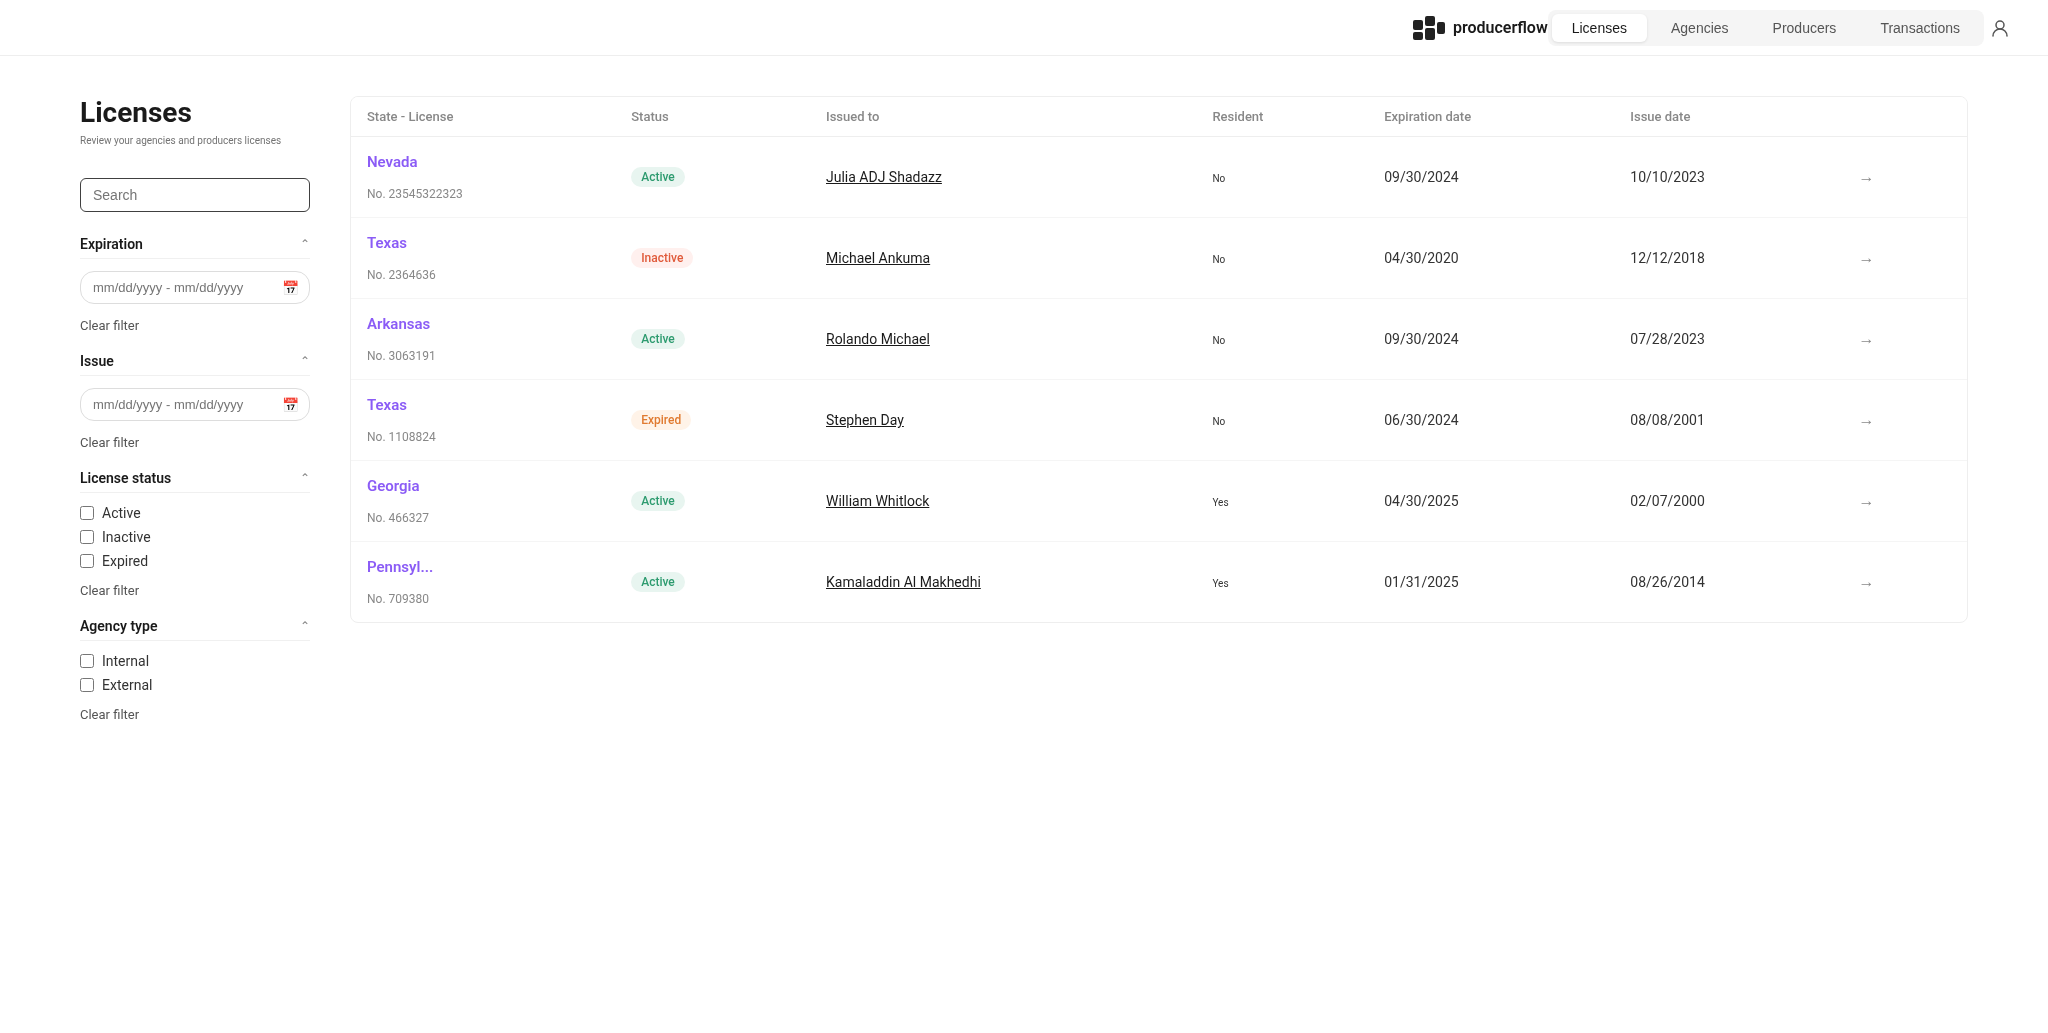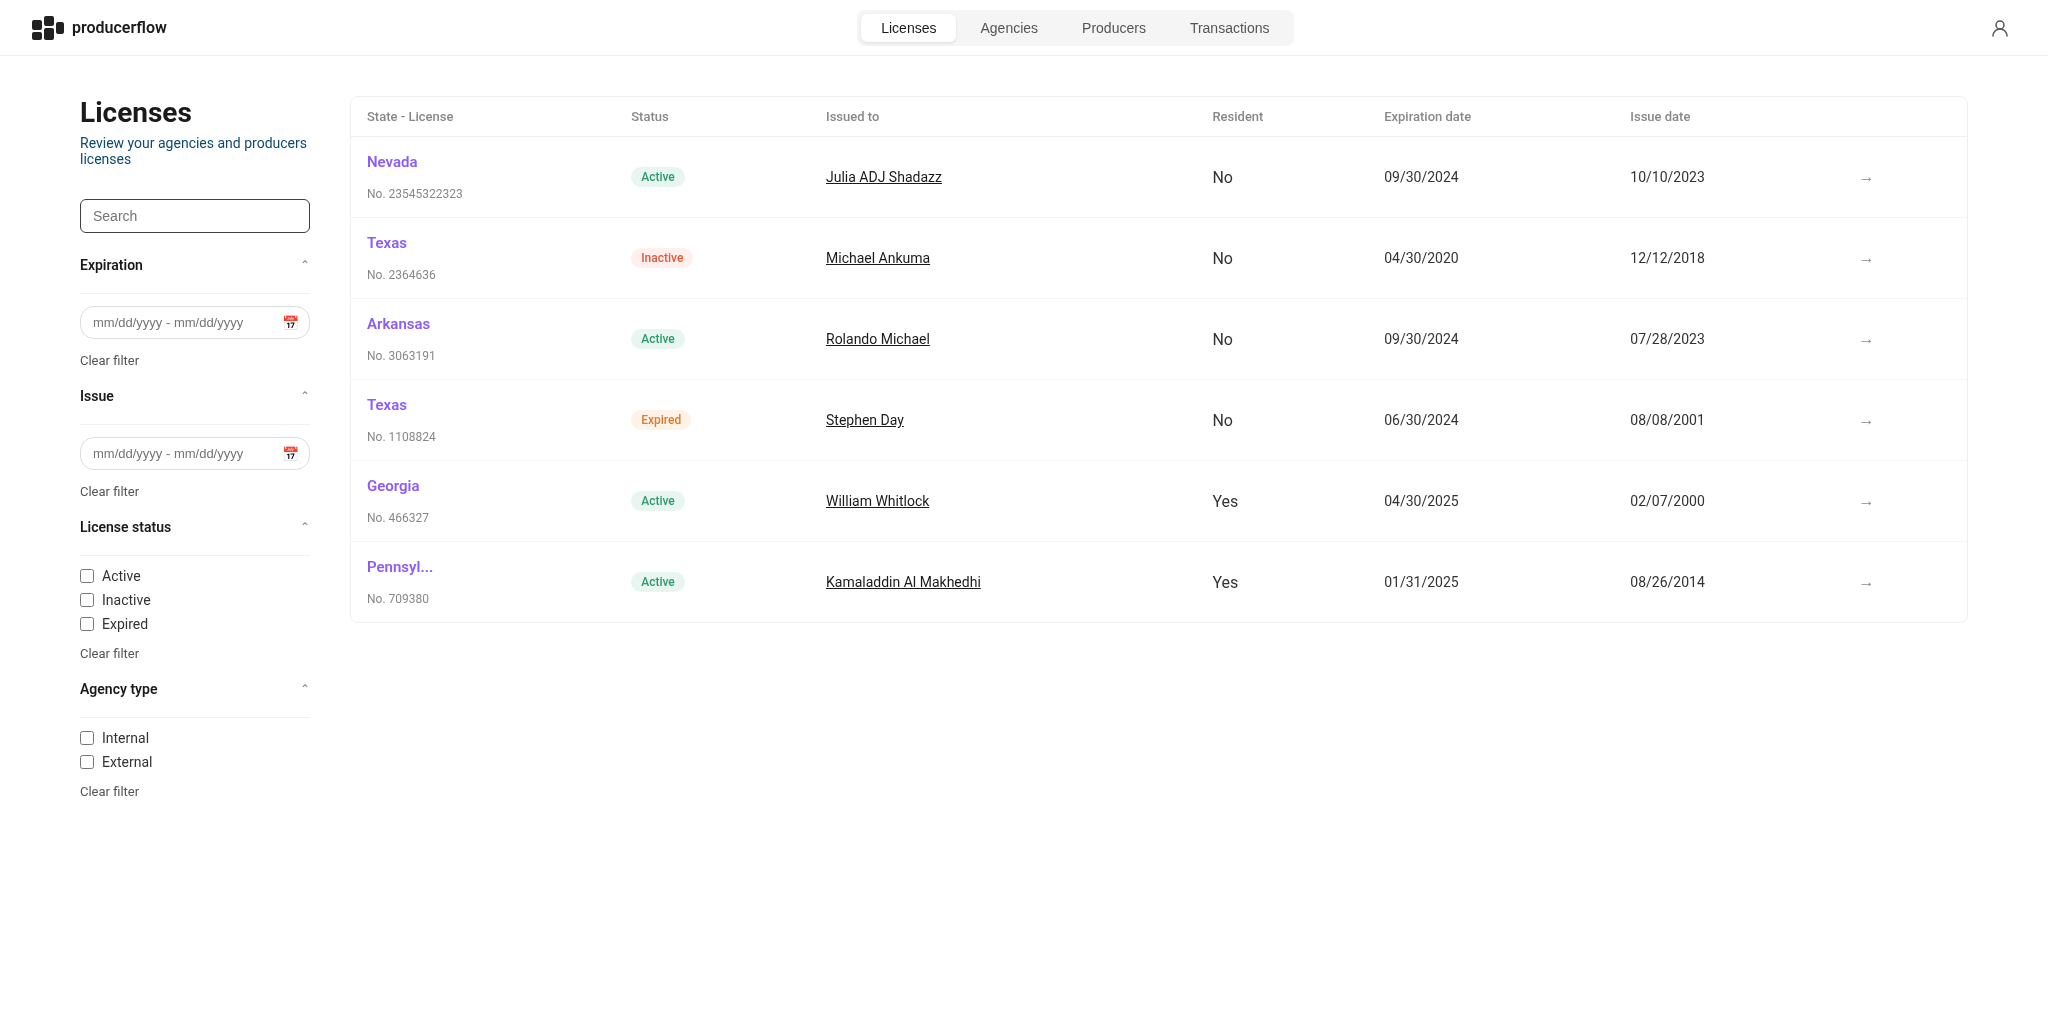--- a/index.html
+++ b/index.html
@@ -1,53 +1,53 @@
 <!DOCTYPE html>
 <html><head>
   <meta charset="utf-8">
   <style>
     * { box-sizing: border-box; margin: 0; padding: 0; }
     body { font-family: -apple-system, BlinkMacSystemFont, 'Segoe UI', Roboto, sans-serif; background: #fff; color: #1a1a1a; font-size: 14px; }
 
     
     .navbar {
-      display: flex; align-items: center; justify-content: space-between;
+      display: flex; align-items: center; justify-content: flex-end;
       padding: 12px 32px; height: 56px; border-bottom: 1px solid #eee;
       position: fixed; top: 0; left: 0; right: 0; background: #fff; z-index: 100;
     }
     .nav-logo { display: flex; align-items: center; gap: 8px; }
     .nav-logo-icon { width: 32px; height: 24px; }
     .nav-logo-text { font-size: 16px; font-weight: 600; color: #1a1a1a; }
     .nav-tabs { display: flex; gap: 4px; background: #f5f5f5; border-radius: 8px; padding: 4px; }
     .nav-tab {
       padding: 6px 20px; border-radius: 6px; cursor: pointer; font-size: 14px;
       color: #555; border: none; background: transparent;
     }
     .nav-tab.active { background: #fff; color: #1a1a1a; font-weight: 500; box-shadow: 0 1px 3px rgba(0,0,0,0.1); }
     .nav-user { width: 32px; height: 32px; display: flex; align-items: center; justify-content: center; cursor: pointer; }
 
     
     .page { margin-top: 56px; padding: 40px 80px; display: flex; gap: 40px; }
 
     
     .page-header { margin-bottom: 32px; }
     .page-title { font-size: 28px; font-weight: 700; color: #1a1a1a; margin-bottom: 6px; }
-    .page-subtitle { font-size: 14px; color: #0c4a6e; }
+    .page-subtitle { font-size: 10px; color: #737373; }
 
     
     .sidebar { width: 230px; flex-shrink: 0; }
     .search-input {
       width: 100%; padding: 8px 12px; border: 1px solid #404040; border-radius: 6px;
       font-size: 14px; color: #999; margin-bottom: 24px; outline: none;
     }
 
     .filter-section { margin-bottom: 20px; }
     .filter-header {
       display: flex; justify-content: space-between; align-items: center;
-      margin-bottom: 12px; cursor: pointer; padding-bottom: 20px;
+      margin-bottom: 12px; cursor: pointer; padding-bottom: 6px;
       border-bottom: 1px solid #f0f0f0;
     }
     .filter-title { font-size: 14px; font-weight: 600; color: #1a1a1a; }
     .filter-chevron { font-size: 12px; color: #888; }
 
     .date-input-wrapper { position: relative; margin-bottom: 10px; }
     .date-input {
       width: 100%; padding: 8px 36px 8px 12px; border: 1px solid #ddd; border-radius: 14px;
       font-size: 13px; color: #aaa; background: #fff;
     }
@@ -83,21 +83,21 @@
 
     .badge {
       display: inline-block; padding: 3px 10px; border-radius: 12px;
       font-size: 12px; font-weight: 500;
     }
     .badge-active { background: #e8f5f0; color: #2d9b6f; }
     .badge-inactive { background: #fff0ee; color: #e05a3a; }
     .badge-expired { background: #fff3e8; color: #e07a30; }
 
     .issued-to-link { color: #1a1a1a; text-decoration: underline; cursor: pointer; font-size: 14px; }
-    .resident-val { font-size: 16px; color: #333; text-align: right; }
+    .resident-val { font-size: 10px; color: #333; text-align: right; }
     .date-val { font-size: 14px; color: #333; }
 
     .arrow-btn {
       background: none; border: none; cursor: pointer; color: #888; font-size: 16px;
       padding: 4px 8px;
     }
   </style>
 </head>
 <body>
 

